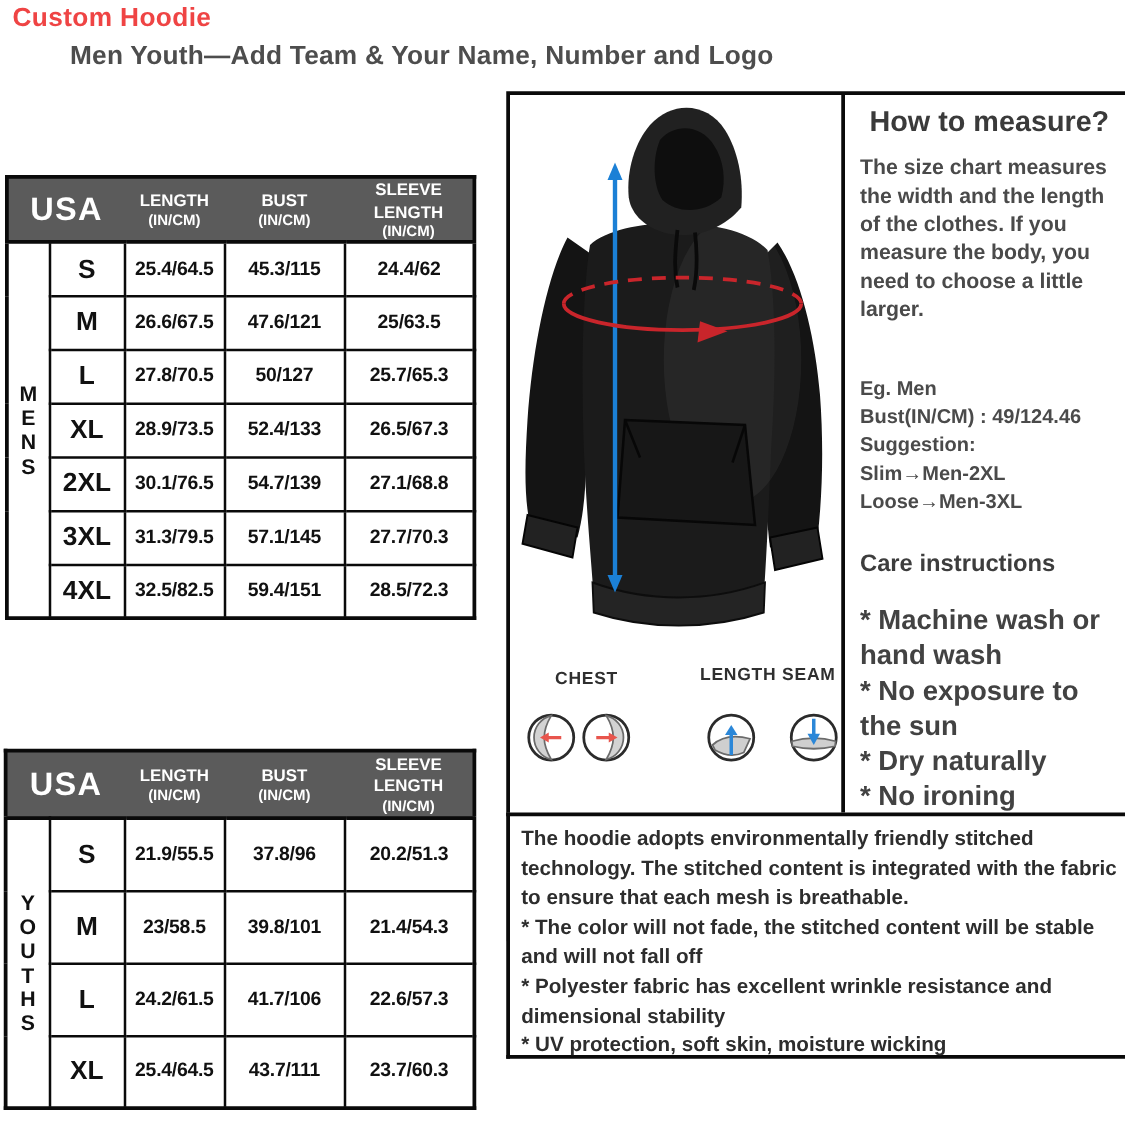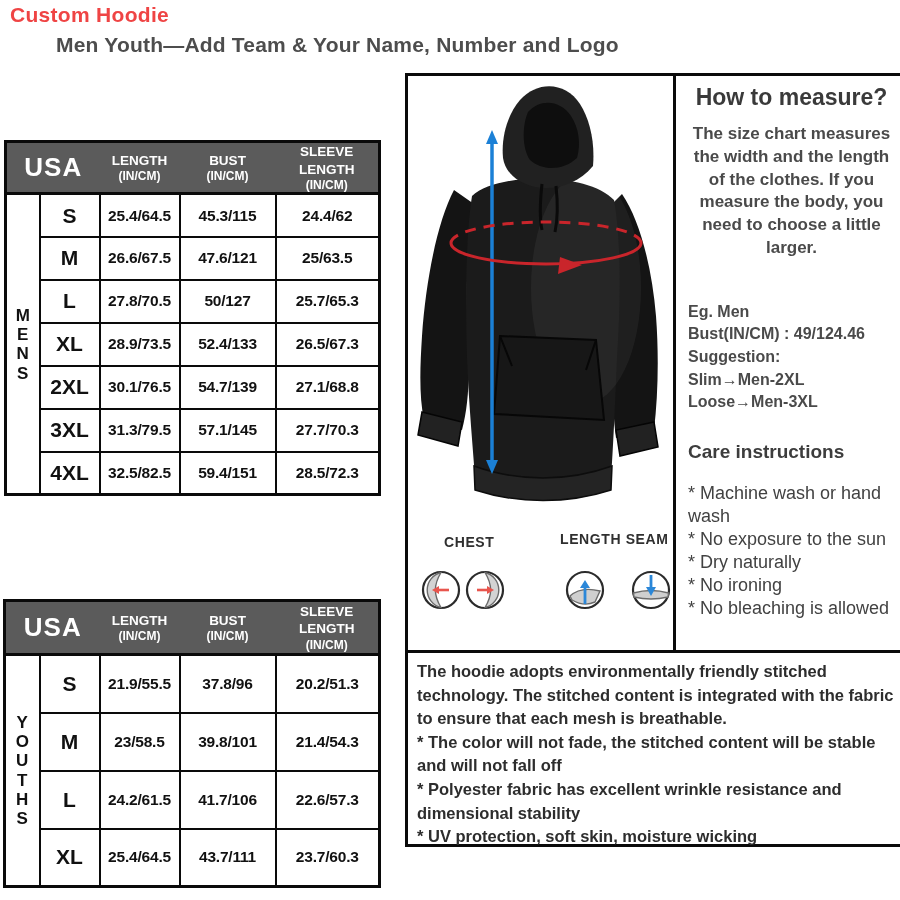--- a/index.html
+++ b/index.html
@@ -45,26 +45,26 @@
   .hoodie-svg{position:absolute;left:0px;top:2px;}
   .diagram-label{position:absolute;font-size:14px;font-weight:700;color:#2f2f2f;letter-spacing:.6px;}
   .chest-label{left:36px;top:458px;}
   .seam-label{left:152px;top:455px;}
   .m-icon{position:absolute;top:493px;}
   .mi-1{left:12px;} .mi-2{left:56px;} .mi-3{left:156px;} .mi-4{left:222px;}
 
   
   .right-col{position:absolute;left:688px;top:84px;width:207px;color:#454545;}
   .htm-heading{font-size:23px;font-weight:700;color:#3a3a3a;text-align:center;margin:0 0 12px 0;}
-  .htm-body{font-size:17px;font-weight:700;color:#4a4a4a;line-height:1.34;margin:0;text-align:center;}
+  .htm-body{font-size:17px;font-weight:700;color:#4a4a4a;line-height:1.34;margin:0;}
   .example-block{margin-top:41px;font-size:16px;font-weight:700;color:#4a4a4a;line-height:1.42;}
   .example-block div{white-space:nowrap;}
   .care-block{margin-top:27px;}
   .care-heading{font-size:19px;font-weight:700;color:#3d3d3d;margin:0 0 19px 0;}
-  .care-item{font-size:18px;font-weight:400;color:#424242;line-height:1.28;margin:0;}
+  .care-item{font-size:22px;font-weight:700;color:#424242;line-height:1.28;margin:0;}
 
   
   .desc-box{
     position:absolute;left:405px;top:650px;width:495px;height:197px;
     border:3px solid #0a0a0a;border-right:none;box-sizing:border-box;
     padding:7px 6px 6px 9px;background:#fff;
   }
   .desc-box p{margin:0;font-size:16.5px;font-weight:700;color:#2d2d2d;line-height:1.43;}
 </style>
 </head>

